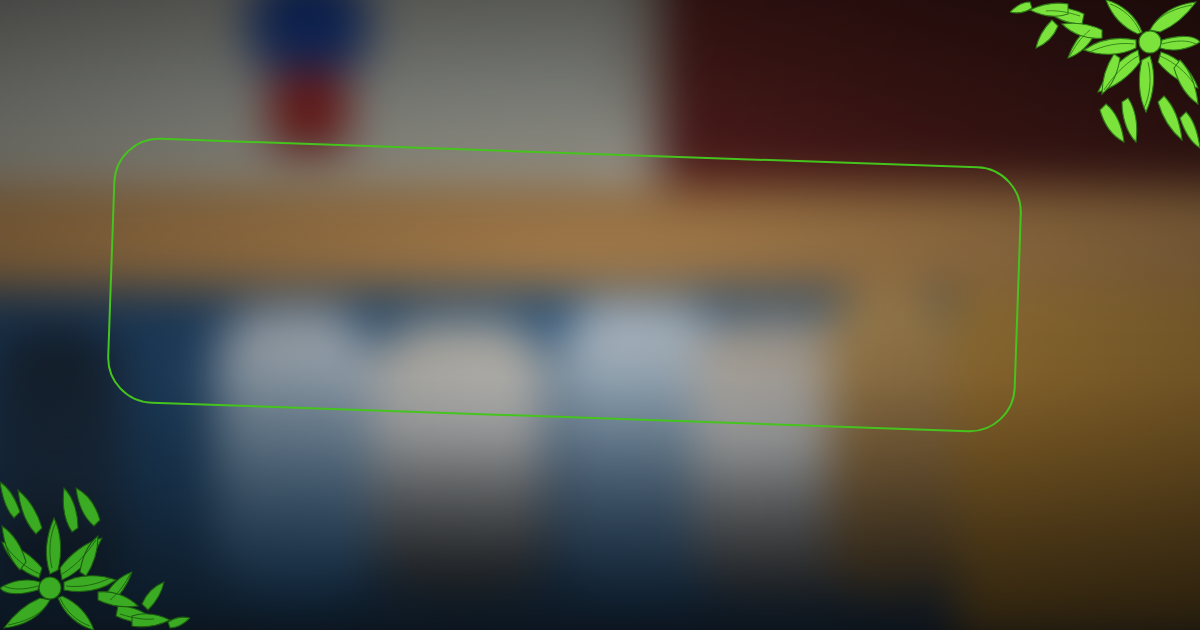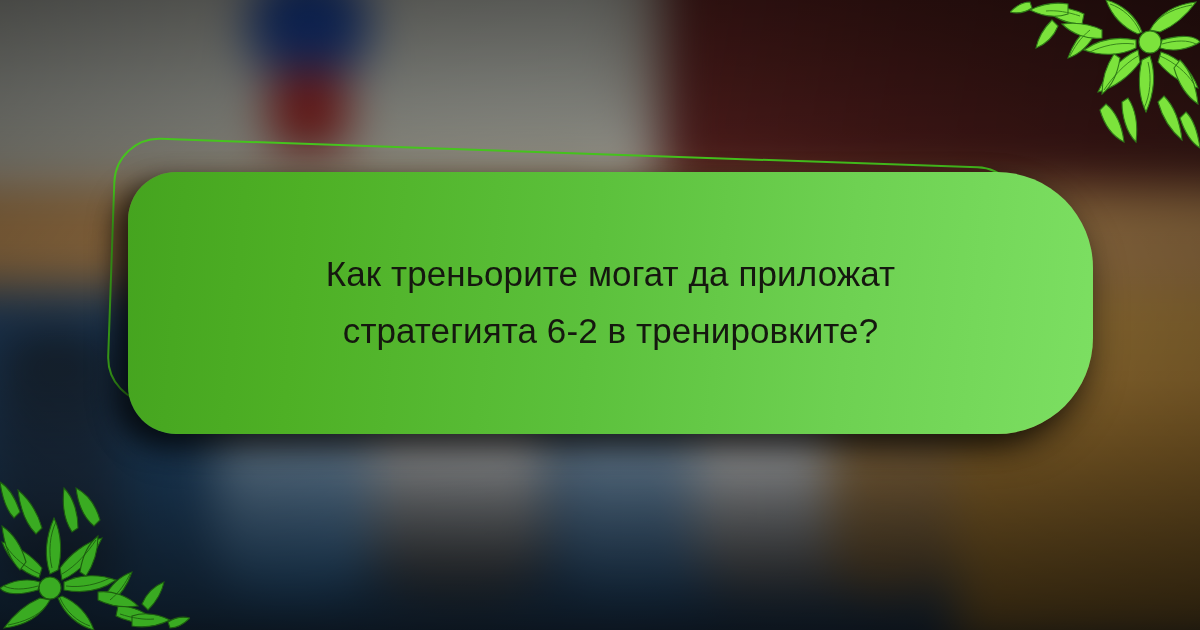--- a/index.html
+++ b/index.html
@@ -257,18 +257,14 @@
         <path d="M124 44 C108 42 92 46 80 52"></path>
         <path d="M130 32 C124 18 112 8 100 4"></path>
         <path d="M70 16 C58 12 46 10 36 11"></path>
         <path d="M80 30 C70 38 64 48 60 56"></path>
       </g>
     </svg>
   </div>
 
   <div class="ghost-card"></div>
 
-  <div class="card">
-    <div class="card-text">Как треньорите могат да приложат
-стратегията 6-2 в тренировките?</div>
-  </div>
 
 </div>
 
 </body></html>

